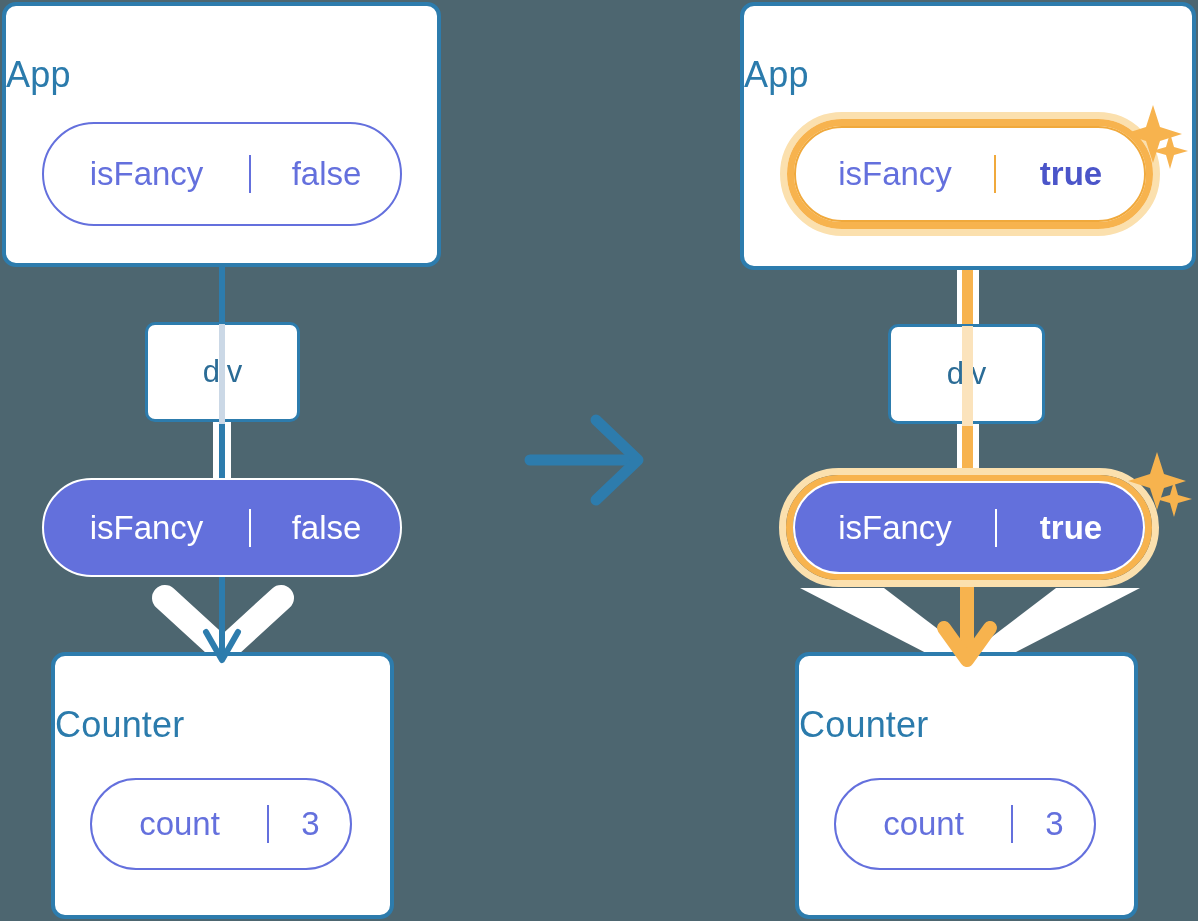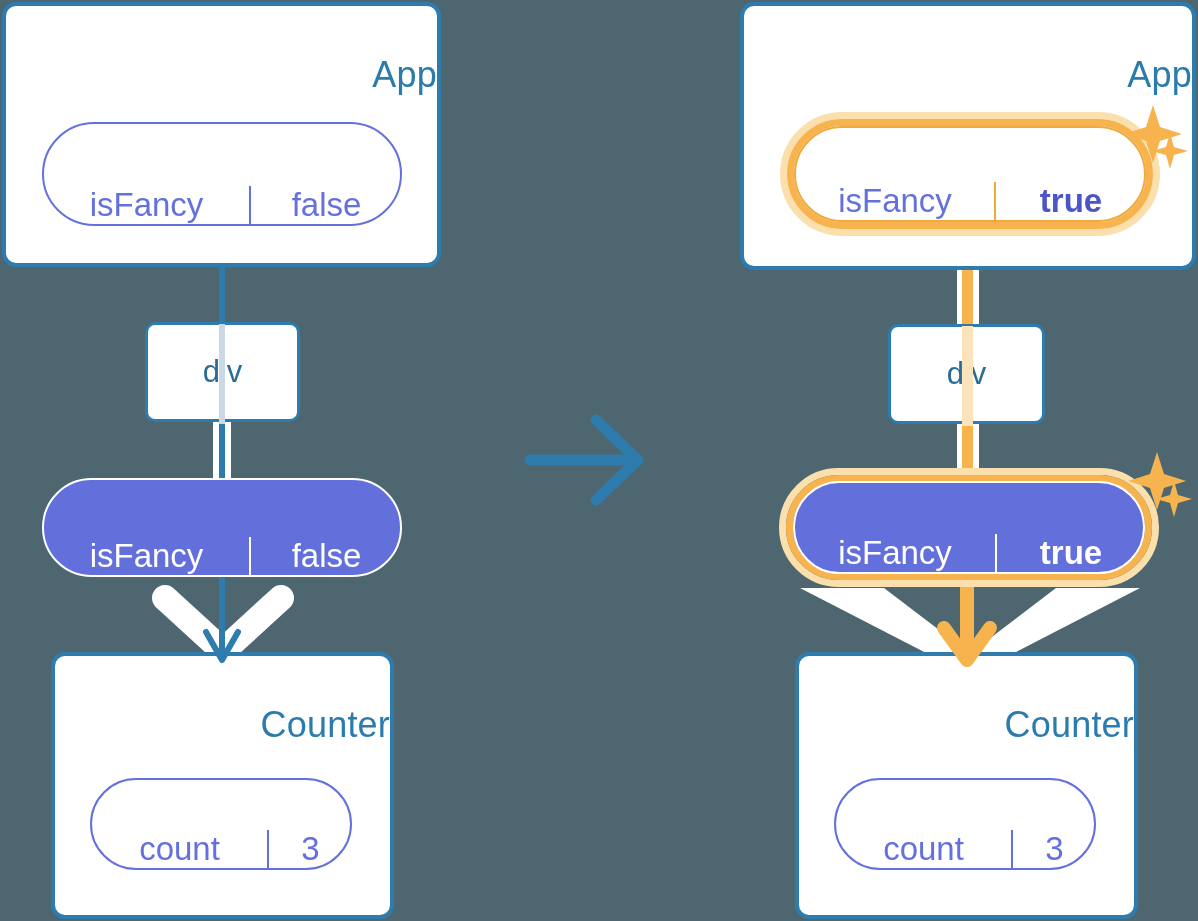--- a/index.html
+++ b/index.html
@@ -17,21 +17,21 @@
     position:absolute;
     background:#ffffff;
     border:4px solid #2D7CAD;
     border-radius:14px;
     box-sizing:border-box;
     z-index:20;
   }
   .box-title{
     position:absolute;
     left:0;right:0;
-    text-align:right;
+    text-align:left;
     color:#2B7BAC;
     font-size:36px;
     letter-spacing:0.2px;
     font-weight:400;
   }
   .div-box{
     position:absolute;
     background:#ffffff;
     border:3.5px solid #2D7CAD;
     border-radius:10px;
@@ -40,21 +40,21 @@
     display:flex;align-items:center;justify-content:center;
     color:#2B6C96;
     font-size:31px;
   }
 
   
   .pill{
     position:absolute;
     box-sizing:border-box;
     display:flex;
-    align-items:flex-end;
+    align-items:center;
     border-radius:999px;
     z-index:30;
   }
   .pill-outline{
     border:2px solid #6470DD;
     background:transparent;
   }
   .pill-filled{
     border:2px solid #ffffff;
     background:#6370DC;

